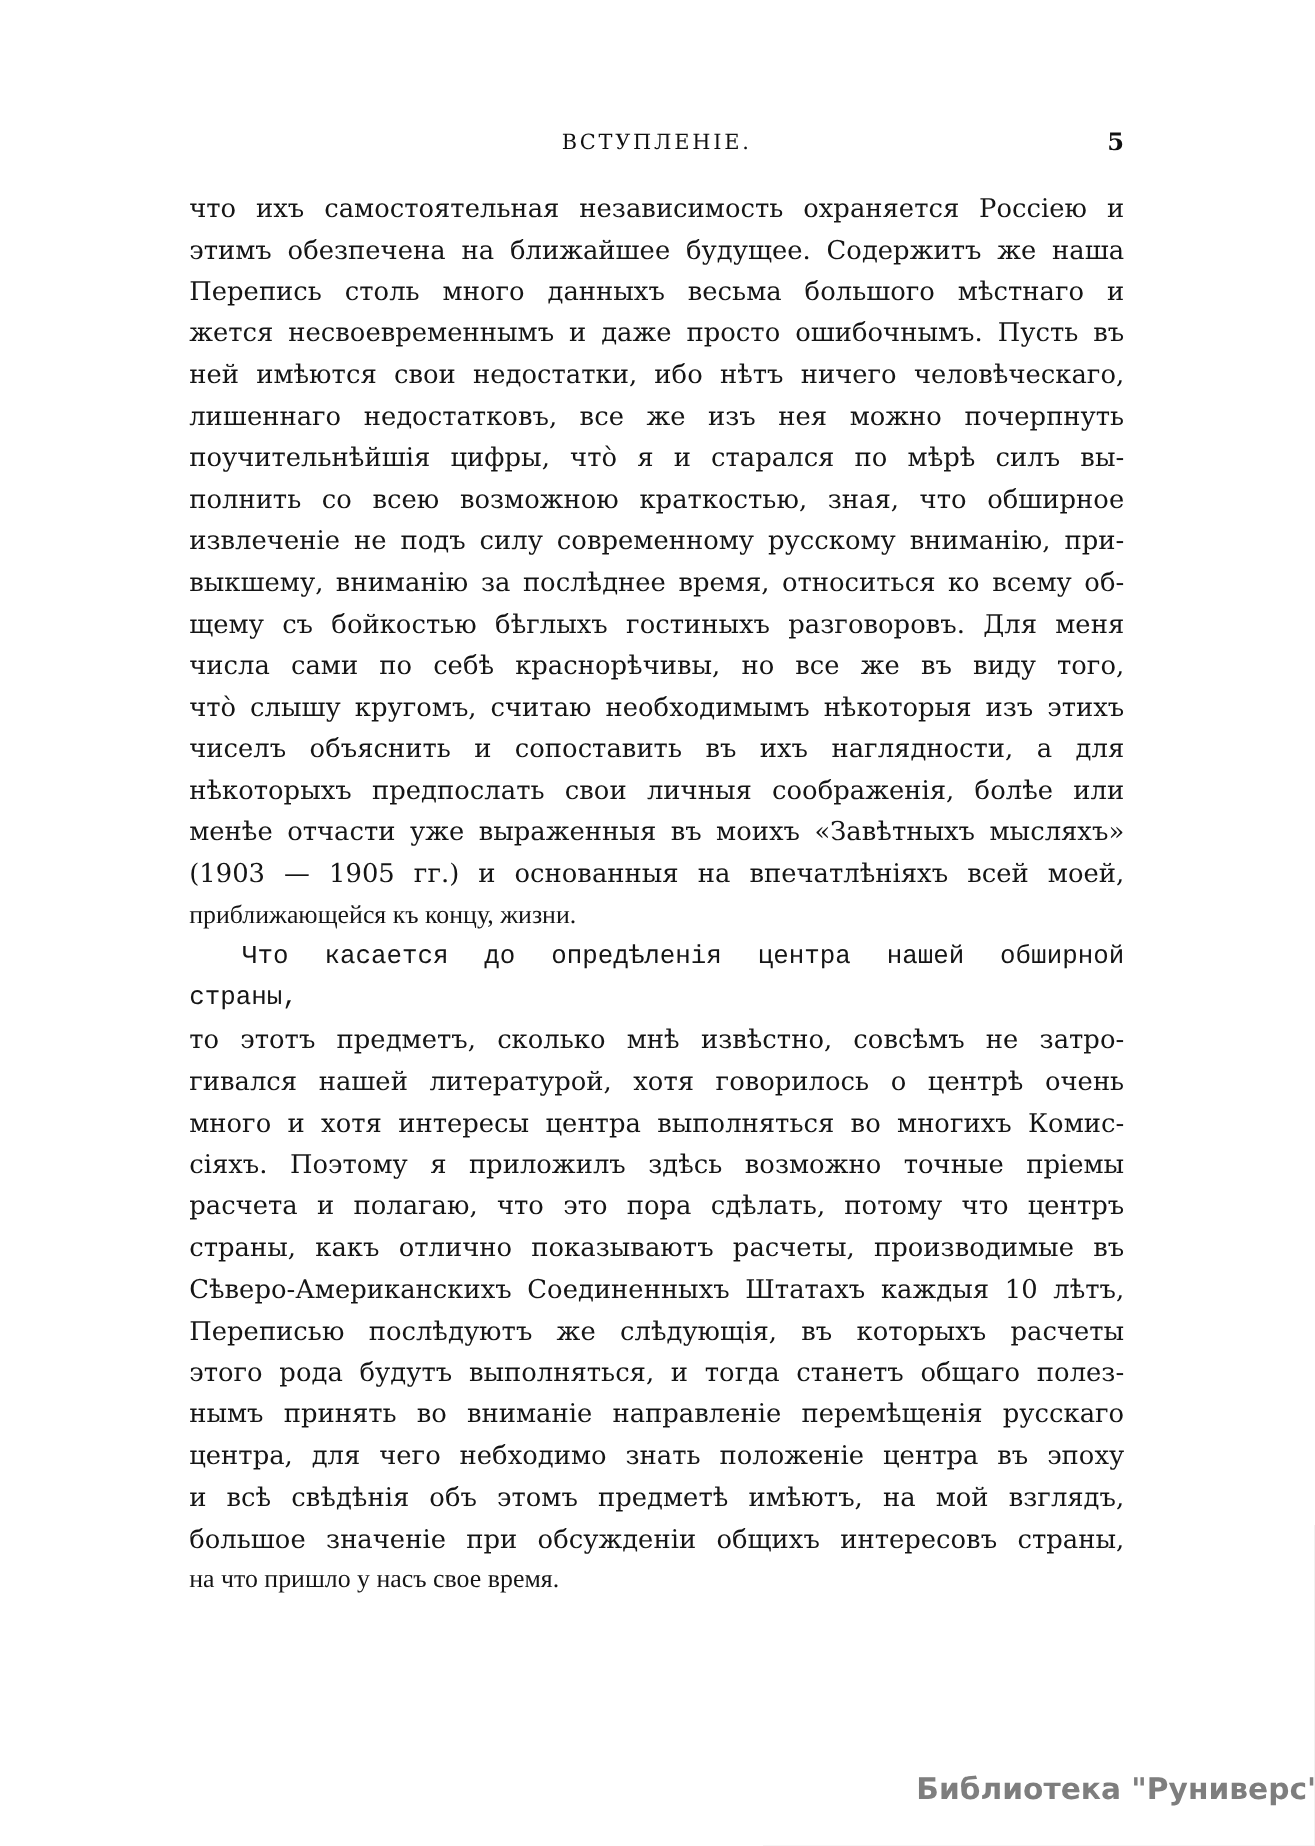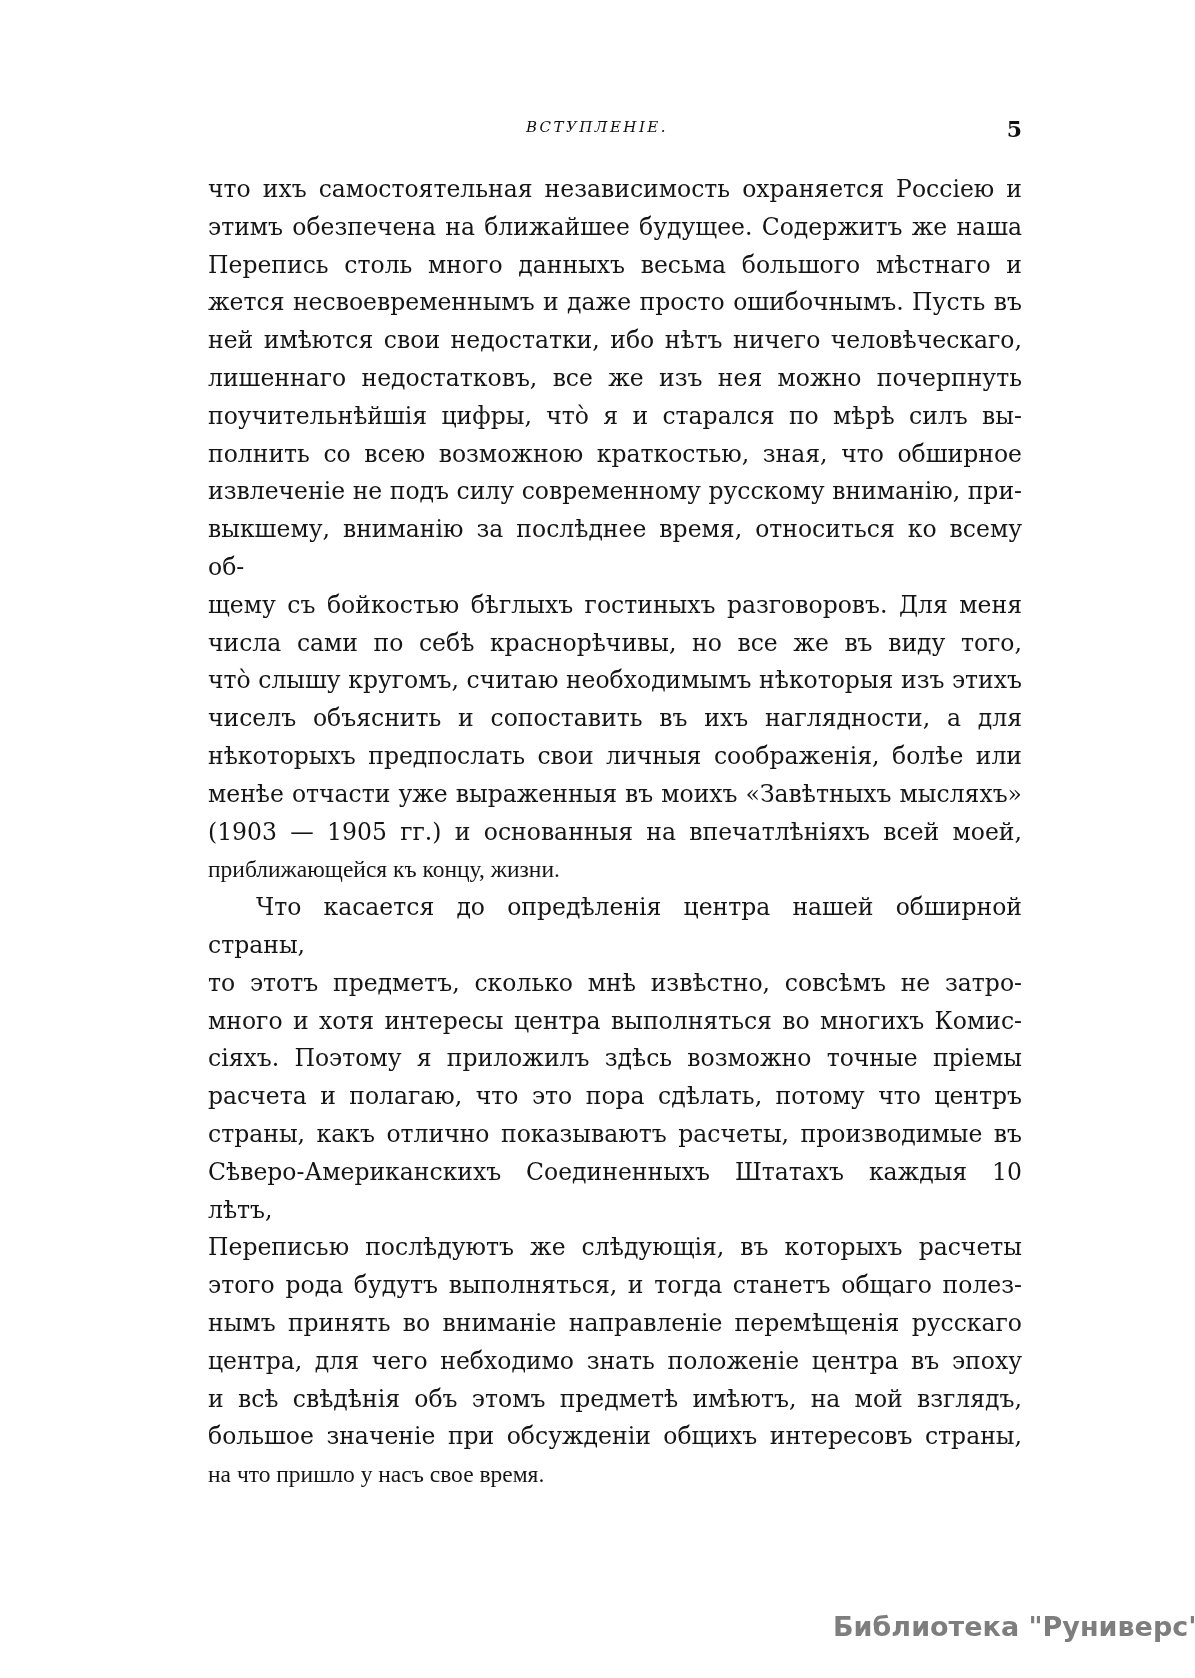--- a/index.html
+++ b/index.html
@@ -22,25 +22,24 @@
     top: 118px;
     width: 850px;
     height: 30px;
   }
   .running-title {
     position: absolute;
     left: 0;
     right: 0;
     top: 0;
     text-align: center;
-    font-size: 15px;
+    font-size: 19px;
     letter-spacing: 2.5px;
     color: #101010;
     white-space: nowrap;
-    font-style: italic;
   }
   .page-number {
     position: absolute;
     right: 0;
     top: -2px;
     font-size: 22px;
     font-weight: bold;
     color: #101010;
   }
   .body-text {
@@ -49,28 +48,28 @@
     top: 171px;
     width: 850px;
     font-size: 23.5px;
     line-height: 37.8px;
     color: #151515;
   }
   .text-line {
     text-align: justify;
     text-align-last: justify;
     white-space: normal;
-    margin-left: 36px;
   }
   .text-line.last {
     text-align-last: left;
     font-family: Liberation Serif, serif;
   }
   .text-line.indent {
     text-indent: 48px;
+    font-family: Liberation Mono, monospace;
   }
   .watermark {
     position: absolute;
     left: 833px;
     top: 1611px;
     font-family: "DejaVu Sans", sans-serif;
     font-size: 27px;
     font-weight: 600;
     color: #7e7e7e;
     white-space: nowrap;
@@ -100,20 +99,21 @@
       <div class="text-line">щему съ бойкостью бѣглыхъ гостиныхъ разговоровъ. Для меня</div>
       <div class="text-line">числа сами по себѣ краснорѣчивы, но все же въ виду того,</div>
       <div class="text-line">что̀ слышу кругомъ, считаю необходимымъ нѣкоторыя изъ этихъ</div>
       <div class="text-line">чиселъ объяснить и сопоставить въ ихъ наглядности, а для</div>
       <div class="text-line">нѣкоторыхъ предпослать свои личныя соображенія, болѣе или</div>
       <div class="text-line">менѣе отчасти уже выраженныя въ моихъ «Завѣтныхъ мысляхъ»</div>
       <div class="text-line">(1903 — 1905 гг.) и основанныя на впечатлѣніяхъ всей моей,</div>
       <div class="text-line last">приближающейся къ концу, жизни.</div>
       <div class="text-line indent">Что касается до опредѣленія центра нашей обширной страны,</div>
       <div class="text-line">то этотъ предметъ, сколько мнѣ извѣстно, совсѣмъ не затро-</div>
+      <div class="text-line">гивался нашей литературой, хотя говорилось о центрѣ очень</div>
       <div class="text-line">много и хотя интересы центра выполняться во многихъ Комис-</div>
       <div class="text-line">сіяхъ. Поэтому я приложилъ здѣсь возможно точные пріемы</div>
       <div class="text-line">расчета и полагаю, что это пора сдѣлать, потому что центръ</div>
       <div class="text-line">страны, какъ отлично показываютъ расчеты, производимые въ</div>
       <div class="text-line">Сѣверо-Американскихъ Соединенныхъ Штатахъ каждыя 10 лѣтъ,</div>
       <div class="text-line">Переписью послѣдуютъ же слѣдующія, въ которыхъ расчеты</div>
       <div class="text-line">этого рода будутъ выполняться, и тогда станетъ общаго полез-</div>
       <div class="text-line">нымъ принять во вниманіе направленіе перемѣщенія русскаго</div>
       <div class="text-line">центра, для чего небходимо знать положеніе центра въ эпоху</div>
       <div class="text-line">и всѣ свѣдѣнія объ этомъ предметѣ имѣютъ, на мой взглядъ,</div>

